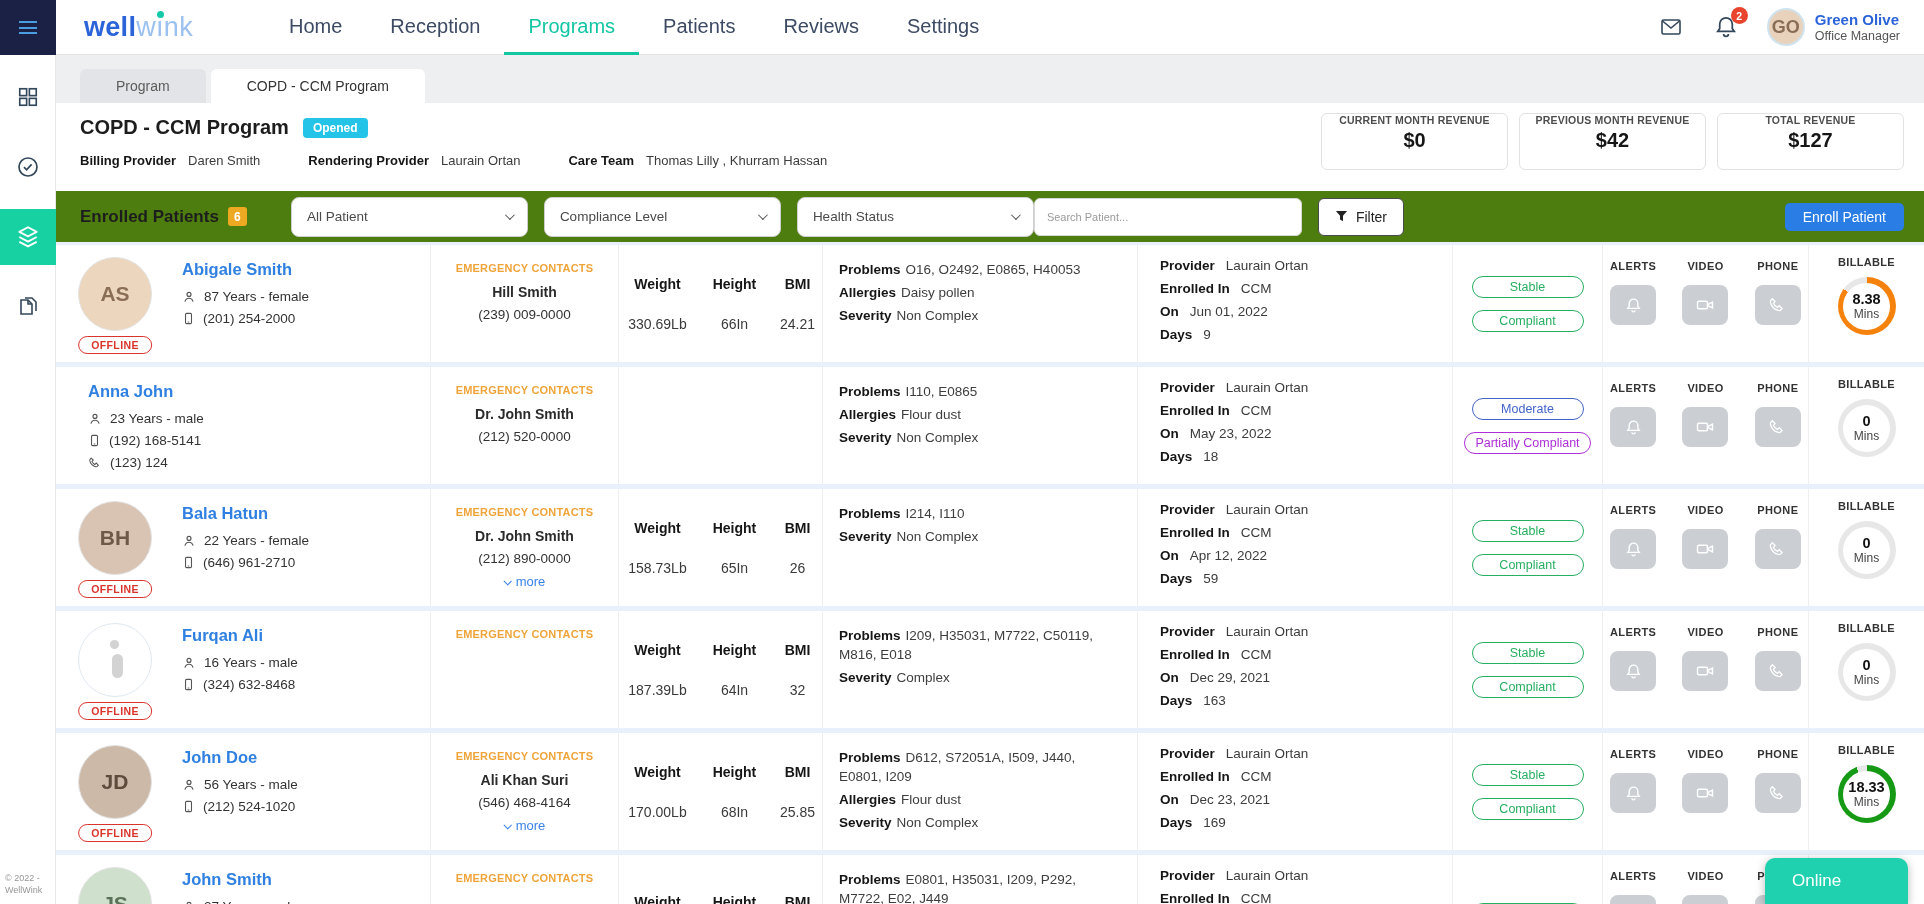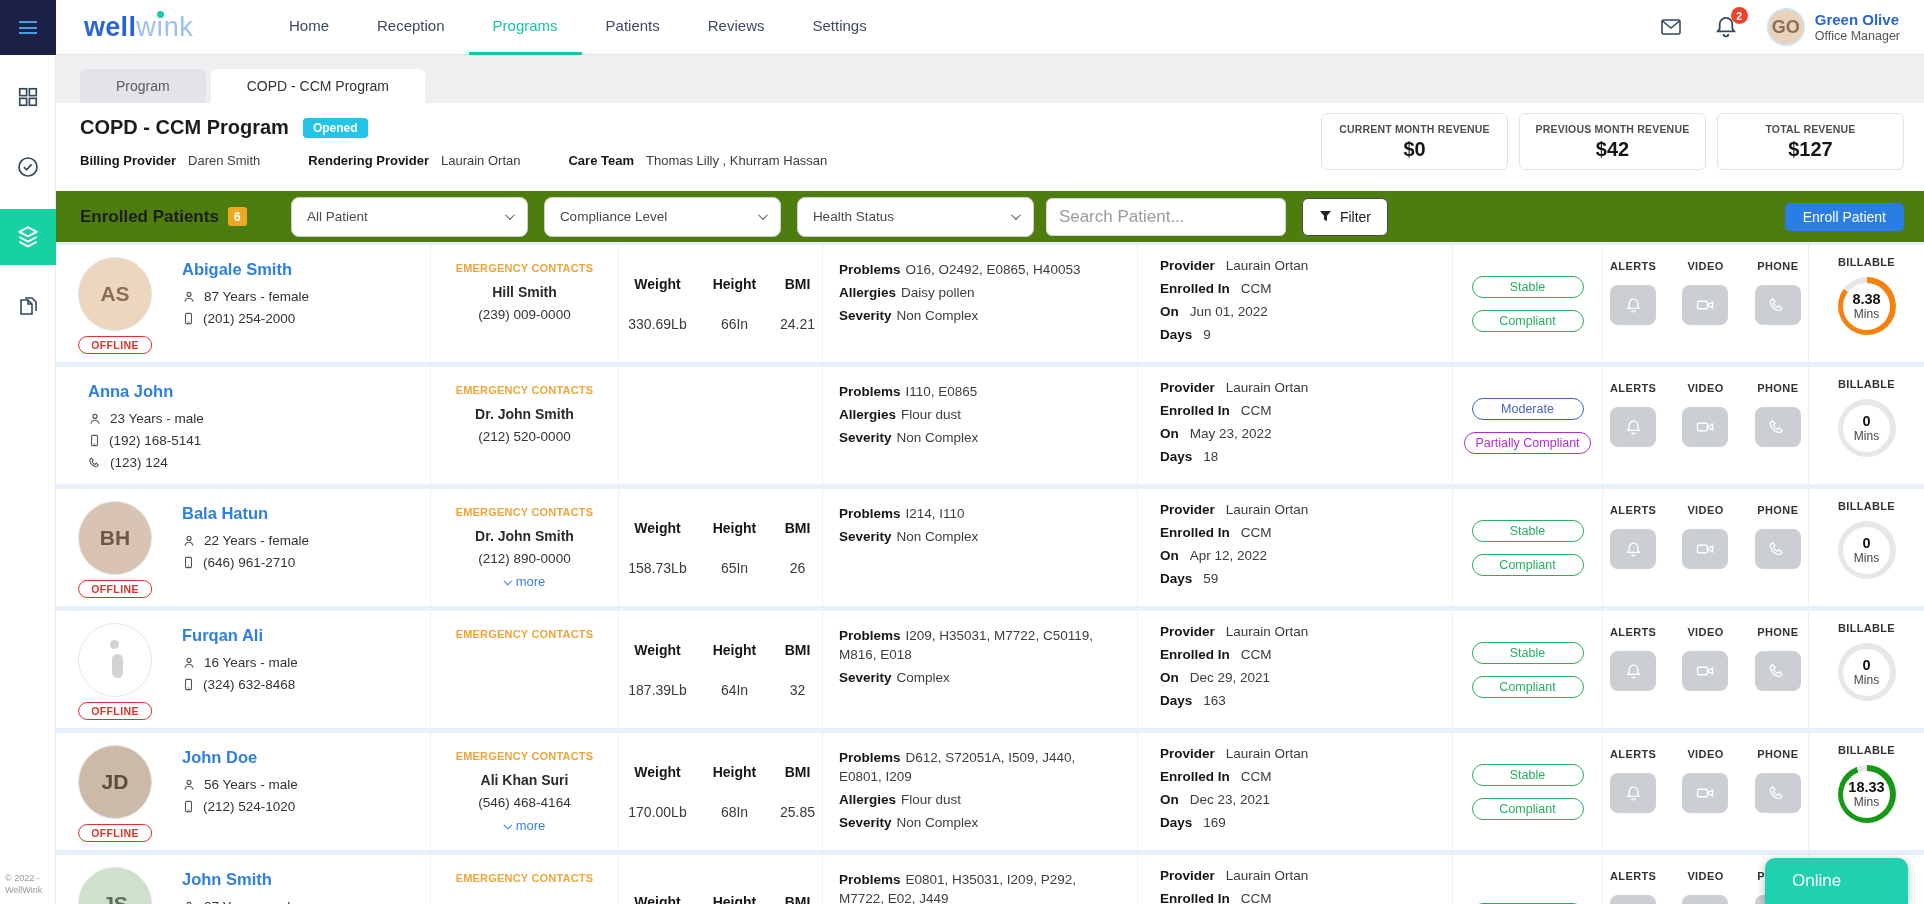--- a/index.html
+++ b/index.html
@@ -19,21 +19,21 @@
   .main { flex:1; display:flex; flex-direction:column; min-width:0; position:relative; background:#edf0f3; }
 
   
   .navbar { height:55px; background:#fff; border-bottom:1px solid #e4e4e4; display:flex; align-items:center; padding-right:24px; flex:0 0 55px; }
   .logo { margin-left:28px; font-size:27px; letter-spacing:.3px; cursor:pointer; white-space:nowrap; }
   .logo .l1 { color:#2b63d9; font-weight:700; }
   .logo .l2 { color:#9cc0f0; font-weight:500; }
   .logo .li { position:relative; }
   .logo .li .dot { position:absolute; top:-1px; left:1px; width:7px; height:7px; border-radius:50%; background:#13c9a7; }
   .navlinks { display:flex; margin-left:72px; height:55px; }
-  .navlink { padding:0 24px; line-height:52px; height:55px; font-size:15px; color:#3c4a63; font-weight:500; cursor:pointer; border-bottom:3px solid transparent; }
+  .navlink { padding:0 24px; line-height:52px; height:55px; font-size:20px; color:#3c4a63; font-weight:500; cursor:pointer; border-bottom:3px solid transparent; }
   .navlink.active { color:#12c6a3; border-bottom-color:#12c6a3; }
   .nav-right { margin-left:auto; display:flex; align-items:center; gap:28px; }
   .icbtn { position:relative; cursor:pointer; display:flex; }
   .badge-dot { position:absolute; top:-7px; right:-9px; min-width:17px; height:17px; border-radius:50%; background:#e8442e; color:#fff; font-size:10.5px; font-weight:700; display:flex; align-items:center; justify-content:center; }
   .userbox { display:flex; align-items:center; gap:10px; cursor:pointer; }
   .user-avatar { width:38px; height:38px; border-radius:50%; background:#e8d2bc; border:2px solid #cfe3ef; color:#8a6d55; font-size:18px; font-weight:700; display:flex; align-items:center; justify-content:center; }
   .user-name { font-size:15px; font-weight:700; color:#2b63d9; line-height:1.2; }
   .user-role { font-size:12.5px; color:#555; }
 
   
@@ -43,32 +43,32 @@
 
   
   .program-card { background:#fff; padding:13px 20px 10px 24px; position:relative; flex:0 0 88px; }
   .title-row { display:flex; align-items:center; gap:14px; }
   .pg-title { font-size:20px; font-weight:700; color:#1c1c1c; }
   .status-badge { background:#24c4e8; color:#fff; font-size:12px; font-weight:700; padding:3px 10px; border-radius:4px; }
   .provrow { margin-top:14px; display:flex; font-size:13px; color:#3c3c3c; align-items:center; }
   .provrow b { color:#161616; margin-right:12px; font-weight:700; }
   .provrow .grp { margin-right:48px; }
   .rev-cards { position:absolute; top:10px; right:20px; display:flex; gap:11px; }
-  .rev-card { width:187px; height:57px; background:#fff; border:1px solid #e2e2e2; border-radius:6px; display:flex; flex-direction:column; align-items:center; justify-content:center; }
+  .rev-card { width:187px; height:57px; background:#fff; border:1px solid #e2e2e2; border-radius:6px; display:flex; flex-direction:column; align-items:center; }
   .rev-label { font-size:10.5px; font-weight:700; color:#4d4d4d; letter-spacing:.2px; }
   .rev-value { font-size:20px; font-weight:700; color:#161616; margin-top:3px; }
 
   
   .toolbar { flex:0 0 51px; background:#4d7c0f; display:flex; align-items:center; padding:0 20px 0 24px; }
   .tb-title { font-size:17px; font-weight:700; color:#1d1d1d; }
   .count-badge { display:inline-flex; width:19px; height:19px; background:#eda921; color:#fff; font-size:12px; font-weight:700; border-radius:3px; align-items:center; justify-content:center; margin-left:9px; }
   .select { width:237px; height:40px; background:#fff; border:1px solid #cfcfcf; border-radius:8px; display:flex; align-items:center; justify-content:space-between; padding:0 15px; font-size:13.5px; color:#4a4a4a; cursor:pointer; margin-left:16px; }
   .select:first-of-type { margin-left:44px; }
   .chev { width:7px; height:7px; border-right:1.8px solid #555; border-bottom:1.8px solid #555; transform:rotate(45deg) translateY(-2px); }
-  .search { width:240px; height:38px; border:1px solid #d6d6d6; border-radius:6px; padding:0 12px; font-size:17px; color:#333; margin-left:12px; outline:none; font-family:"Liberation Sans",sans-serif; }
+  .search { width:268px; height:38px; border:1px solid #d6d6d6; border-radius:6px; padding:0 12px; font-size:11px; color:#333; margin-left:0; outline:none; font-family:"Liberation Sans",sans-serif; }
   .search::placeholder { color:#9b9b9b; }
   .filter-btn { height:38px; background:#fff; border:1px solid #4a4a4a; border-radius:6px; padding:0 16px; display:flex; align-items:center; gap:8px; font-size:14px; color:#222; margin-left:16px; cursor:pointer; }
   .enroll-btn { margin-left:auto; height:28px; background:#2a7de4; color:#fff; border:none; border-radius:5px; padding:0 18px; font-size:14px; cursor:pointer; font-family:"Liberation Sans",sans-serif; }
 
   
   .plist { flex:1; background:#e7f0fb; overflow:hidden; padding-top:3px; }
   .prow { display:grid; grid-template-columns:374px 188px 204px 315px 315px 150px 206px 1fr; background:#fff; height:117px; margin-bottom:5px; }
   .prow > div + div { border-left:1px solid #efefef; }
 
   .c-id { display:flex; padding:12px 0 0 22px; }

